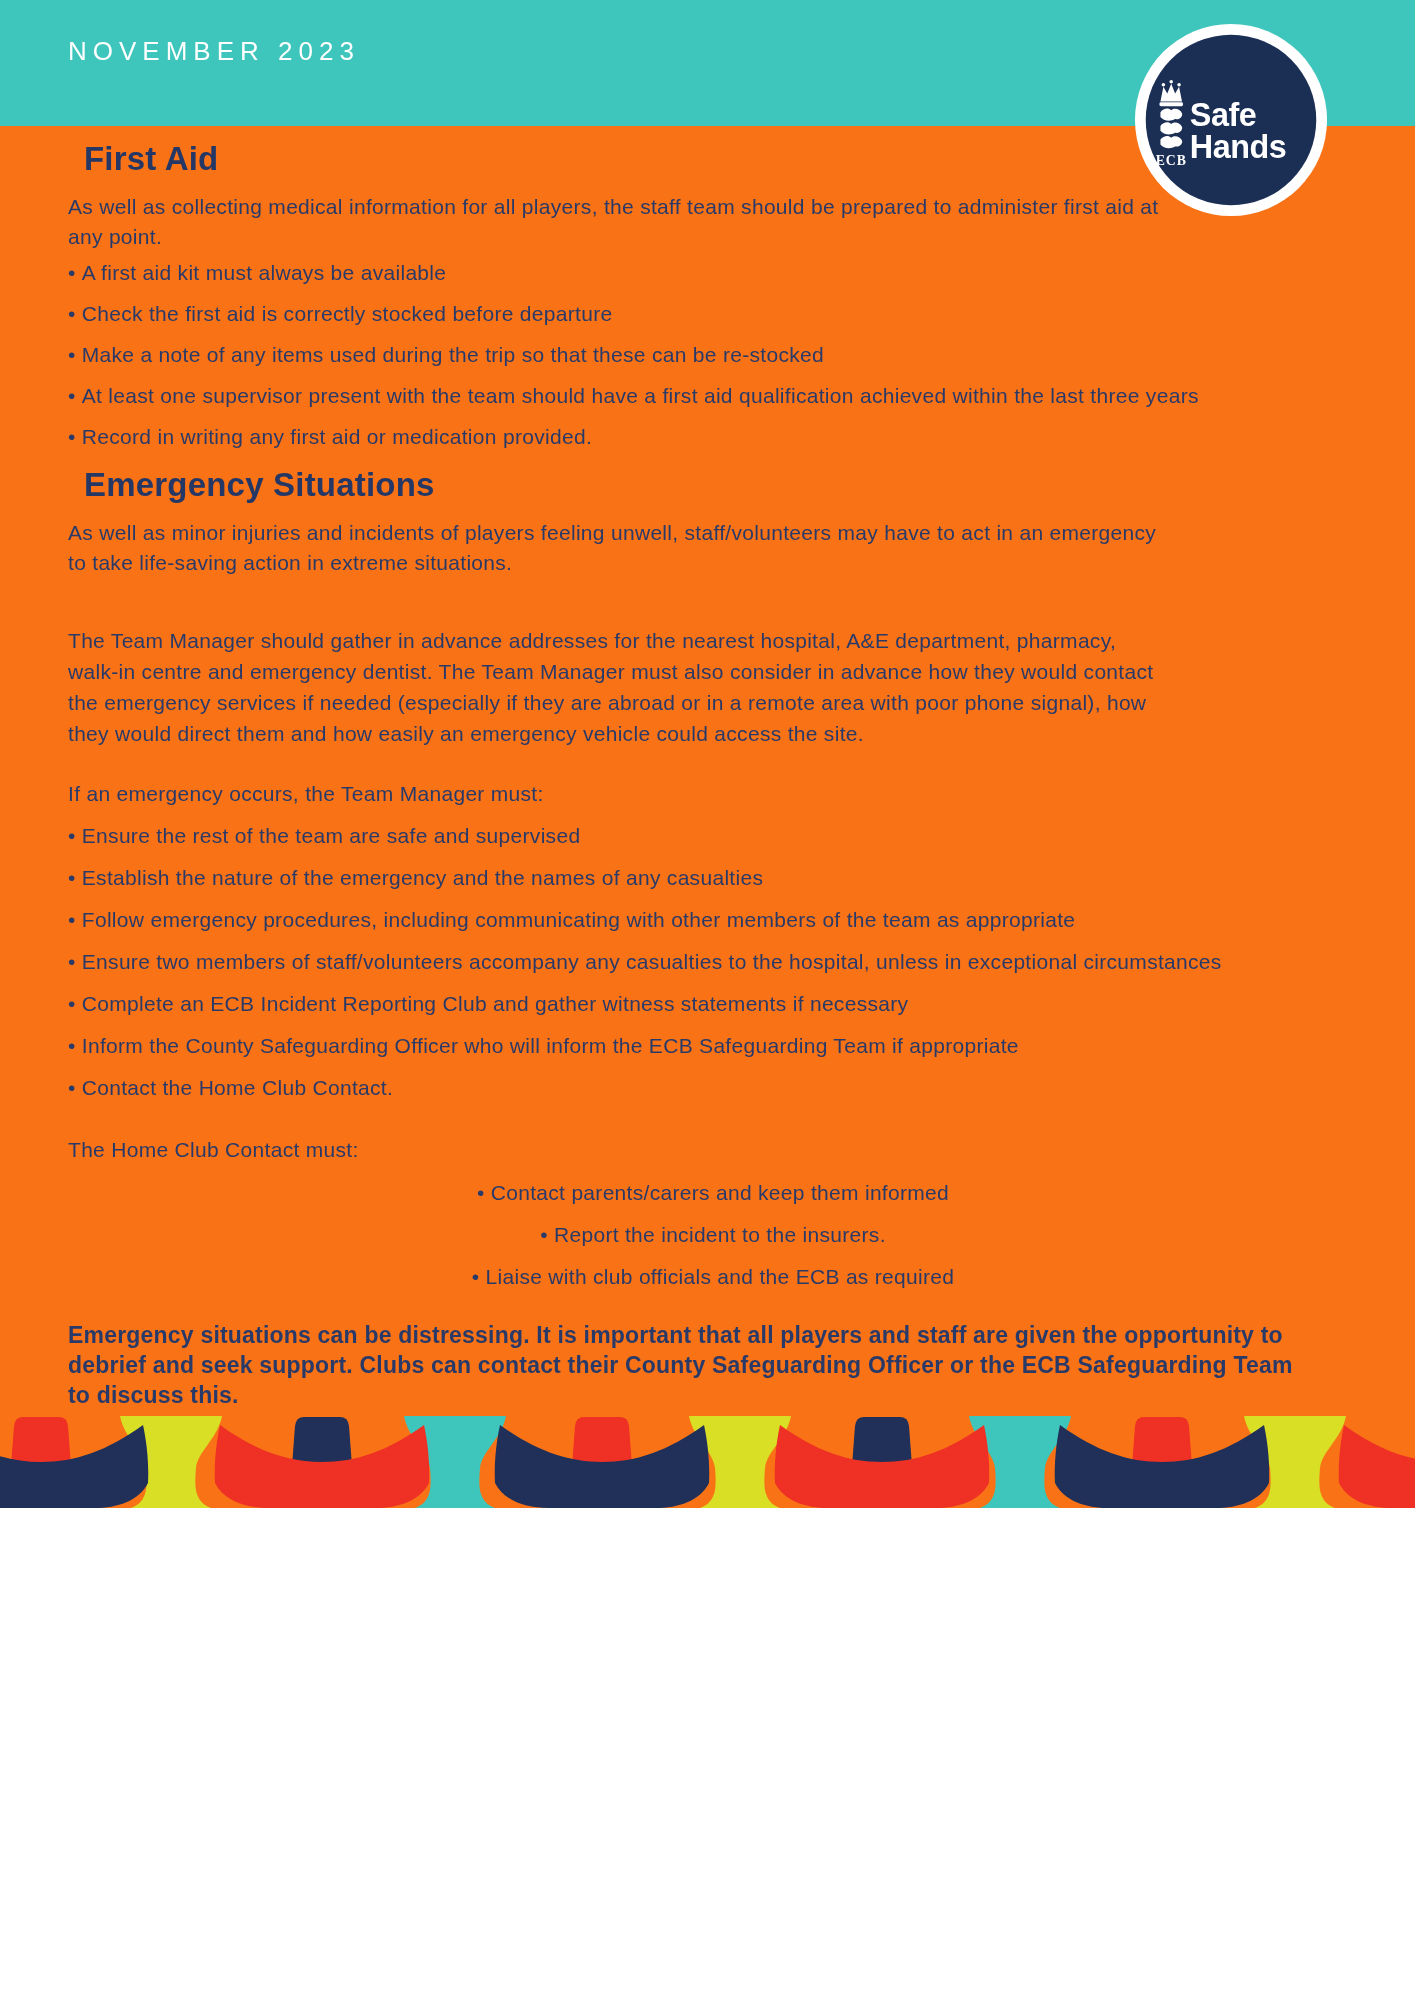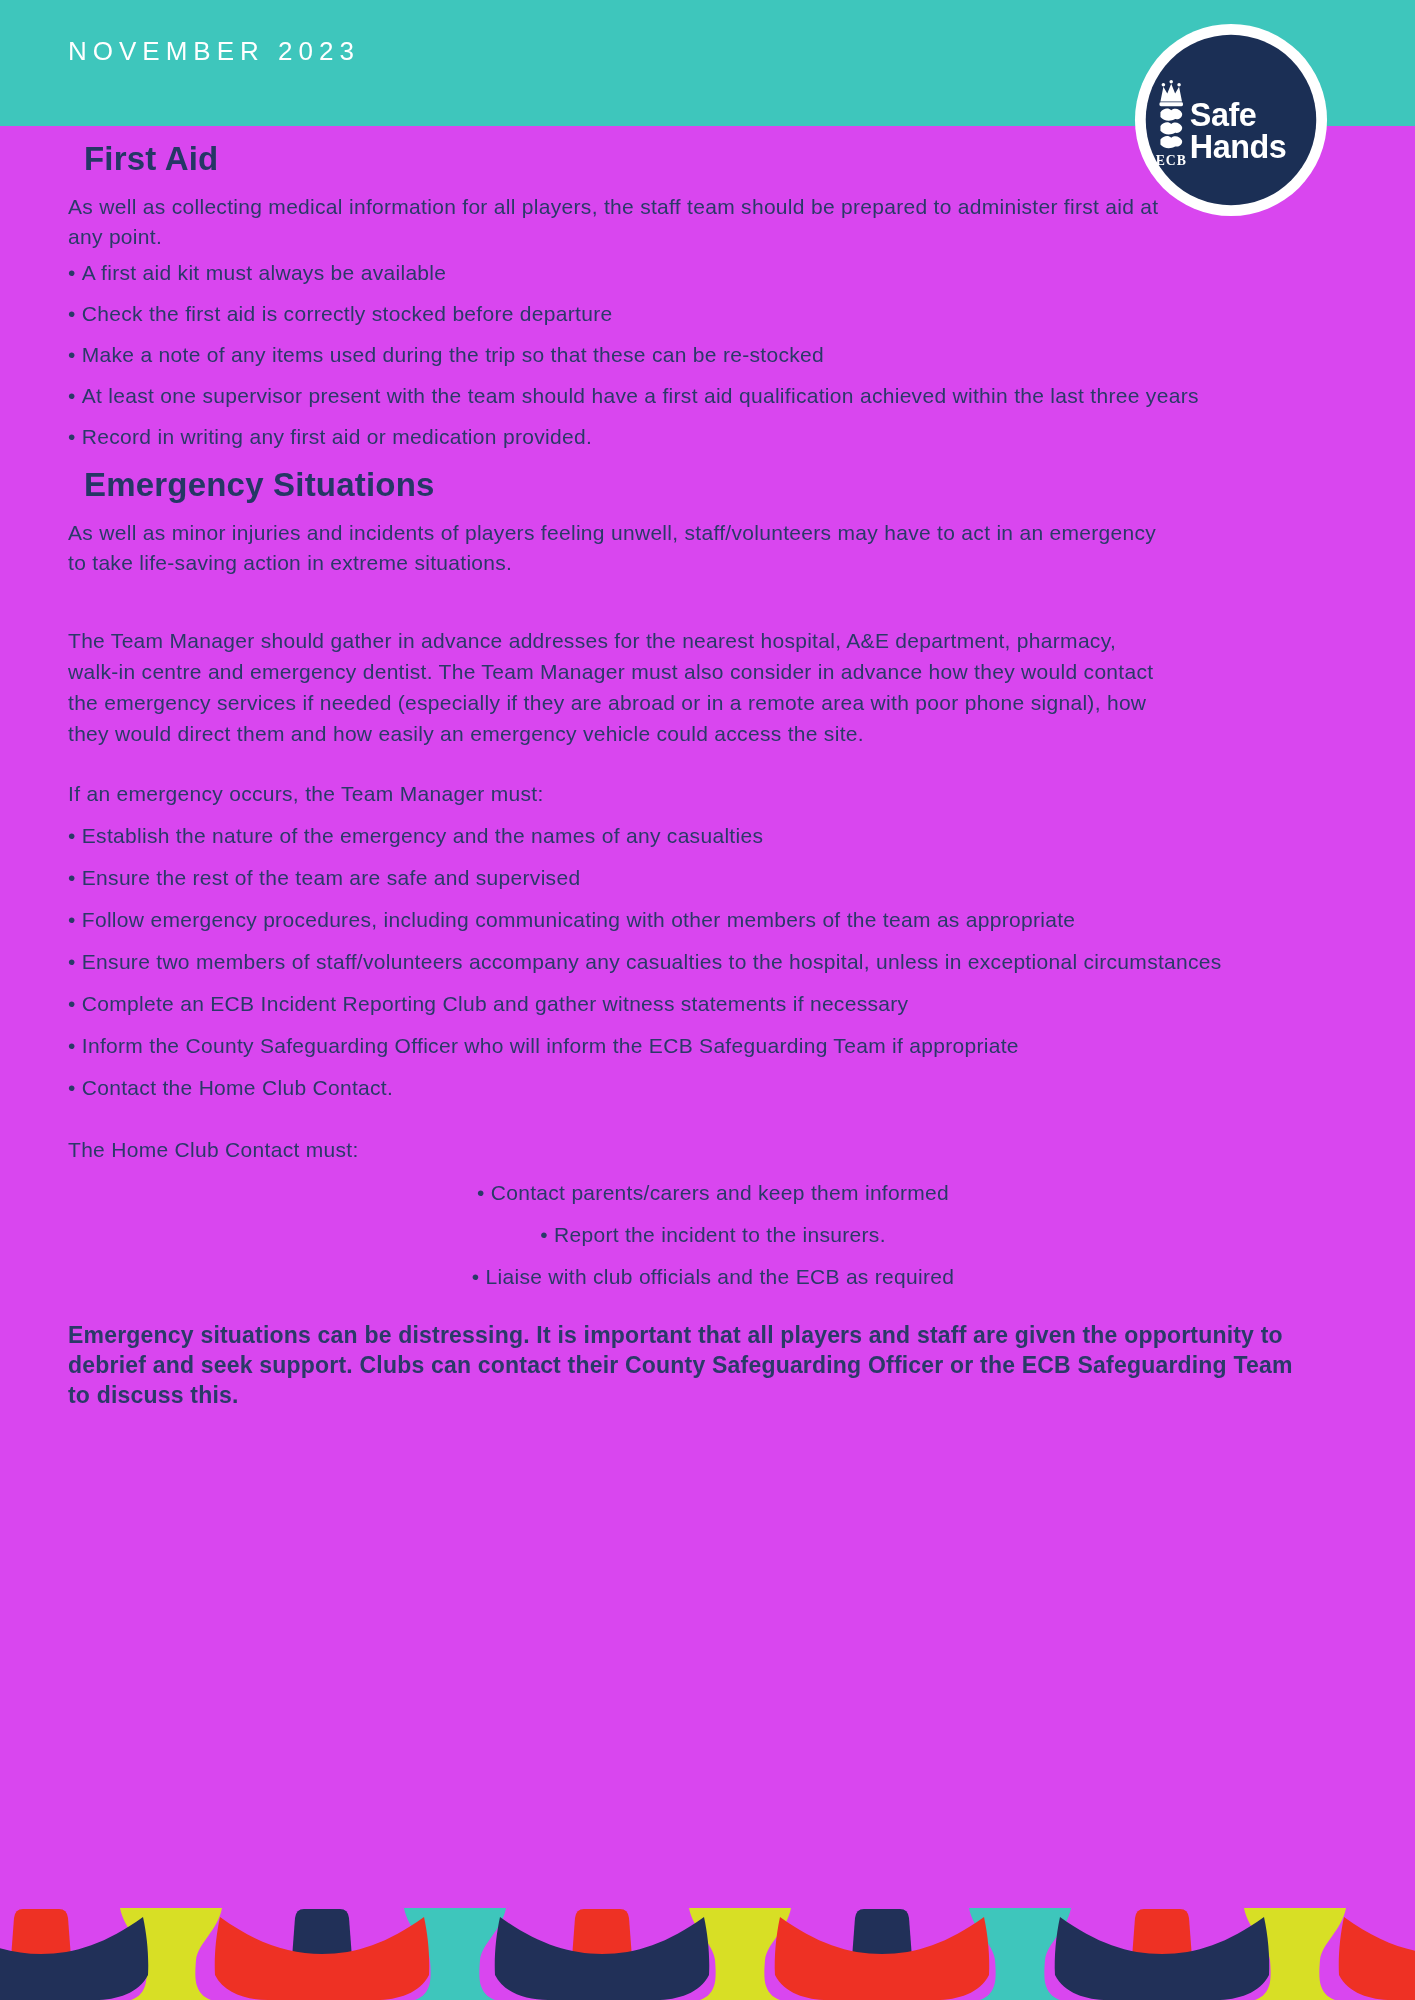--- a/index.html
+++ b/index.html
@@ -1,18 +1,18 @@
 <!DOCTYPE html>
 <html><head>
 <meta charset="utf-8">
 <style>
   html,body { margin:0; padding:0; background:#ffffff; }
   .page {
-    position:relative; width:1415px; height:2000px; overflow:hidden;
-    background:#d946ef; font-family:"Liberation Sans", sans-serif;
+    position:relative; width:1415px; height:1508px; overflow:hidden;
+    background:#f97316; font-family:"Liberation Sans", sans-serif;
   }
 
   
   .topbar {
     position:absolute; top:0; left:0; width:100%; height:126px;
     background:#3EC6BC;
   }
   .issue {
     position:absolute; left:68px; top:36px;
     font-size:26px; font-weight:300; letter-spacing:6px; color:#ffffff;
@@ -102,22 +102,22 @@
 
     <h1 class="section mt-h2">Emergency Situations</h1>
     <p class="p-intro">As well as minor injuries and incidents of players feeling unwell, staff/volunteers may have to act in an emergency
 to take life-saving action in extreme situations.</p>
     <p class="p-prep">The Team Manager should gather in advance addresses for the nearest hospital, A&amp;E department, pharmacy,
 walk-in centre and emergency dentist. The Team Manager must also consider in advance how they would contact
 the emergency services if needed (especially if they are abroad or in a remote area with poor phone signal), how
 they would direct them and how easily an emergency vehicle could access the site.</p>
     <p class="p-must">If an emergency occurs, the Team Manager must:</p>
     <ul class="bullets es">
+        <li>Ensure the rest of the team are safe and supervised</li>
         <li>Establish the nature of the emergency and the names of any casualties</li>
-        <li>Ensure the rest of the team are safe and supervised</li>
         <li>Follow emergency procedures, including communicating with other members of the team as appropriate</li>
         <li>Ensure two members of staff/volunteers accompany any casualties to the hospital, unless in exceptional circumstances</li>
         <li>Complete an ECB Incident Reporting Club and gather witness statements if necessary</li>
         <li>Inform the County Safeguarding Officer who will inform the ECB Safeguarding Team if appropriate</li>
         <li>Contact the Home Club Contact.</li>
       </ul>
 
     <p class="p-hc">The Home Club Contact must:</p>
     <ul class="bullets hc">
         <li>Contact parents/carers and keep them informed</li>

